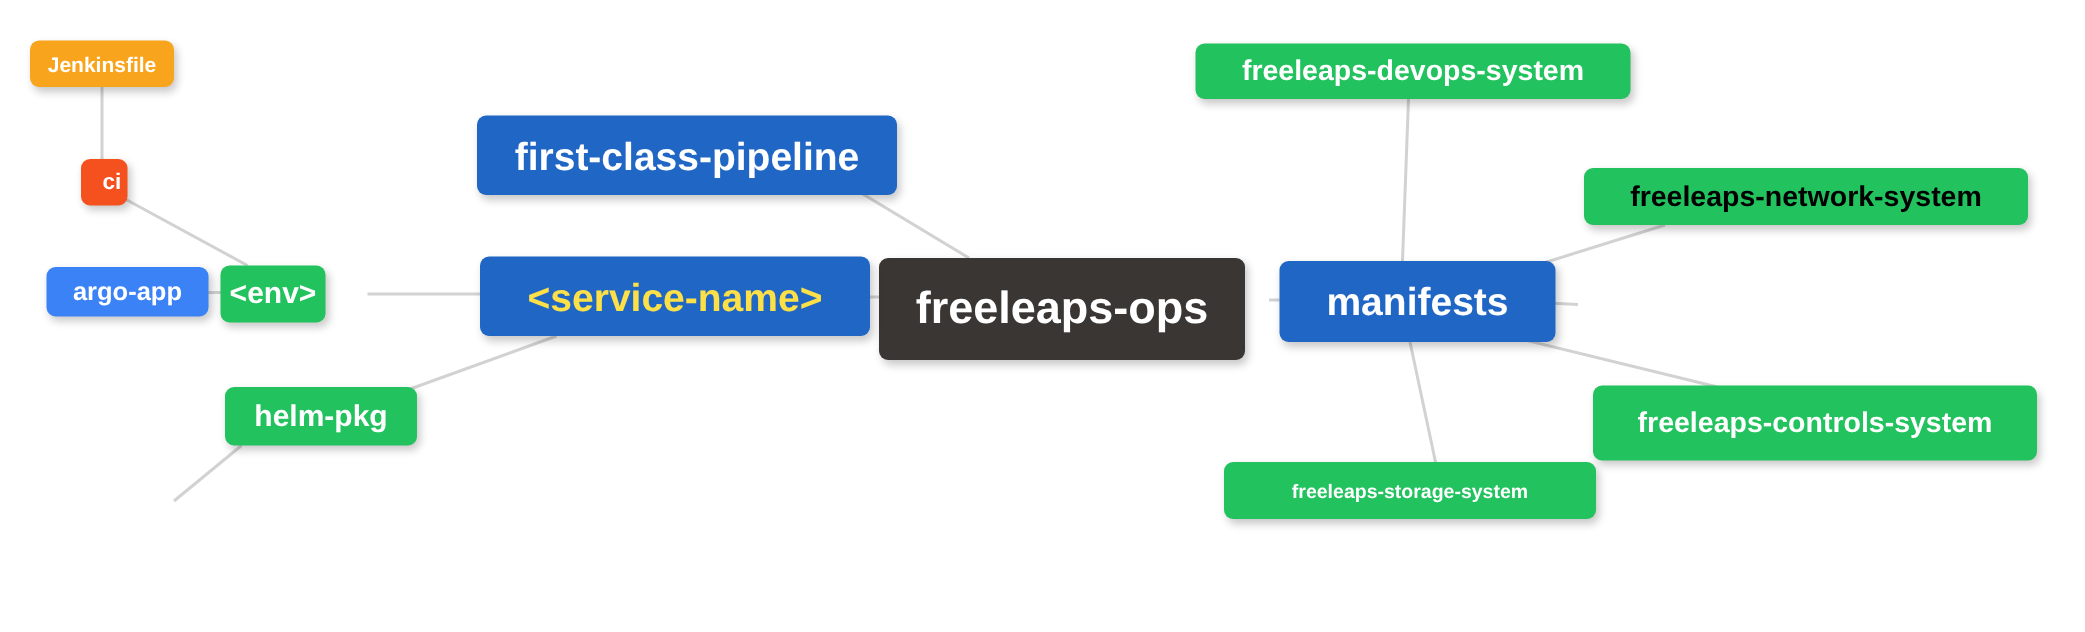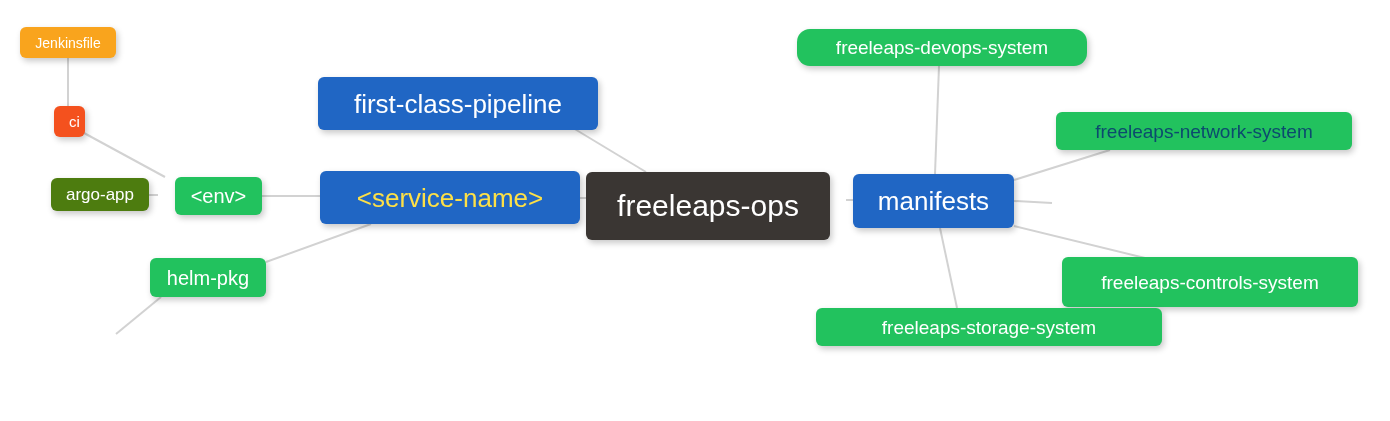--- a/index.html
+++ b/index.html
@@ -30,20 +30,21 @@
     justify-content: center;
     box-sizing: border-box;
     color: #ffffff;
     border-radius: 6px;
     box-shadow: 2px 3px 6px rgba(0,0,0,0.22);
     white-space: nowrap;
     cursor: pointer;
     user-select: none;
     line-height: 1;
     padding: 0 6px;
+    font-weight: bold;
   }
 </style>
 </head>
 <body>
 
 <div id="canvas" style="width: 1390px; height: 421px; background: rgb(255, 255, 255);">
   <svg id="edges" xmlns="http://www.w3.org/2000/svg" viewBox="0 0 1390 421">
       <line x1="68" y1="58" x2="68" y2="106" stroke="#D2D2D2" stroke-width="2"></line>
       <line x1="84" y1="133" x2="165" y2="177" stroke="#D2D2D2" stroke-width="2"></line>
       <line x1="122" y1="195" x2="158" y2="195" stroke="#D2D2D2" stroke-width="2"></line>
@@ -56,23 +57,23 @@
       <line x1="939" y1="66" x2="935" y2="174" stroke="#D2D2D2" stroke-width="2"></line>
       <line x1="1014" y1="180" x2="1110" y2="150" stroke="#D2D2D2" stroke-width="2"></line>
       <line x1="1014" y1="201" x2="1052" y2="203" stroke="#D2D2D2" stroke-width="2"></line>
       <line x1="1014" y1="226" x2="1145" y2="258" stroke="#D2D2D2" stroke-width="2"></line>
       <line x1="940" y1="228" x2="957" y2="308" stroke="#D2D2D2" stroke-width="2"></line>
     </svg>
 
 <div class="node" style="left: 586px; top: 172px; width: 244px; height: 68px; font-size: 30px; background: rgb(58, 54, 51); color: rgb(255, 255, 255);">freeleaps-ops</div>
     <div class="node" style="left: 318px; top: 37px; width: 280px; height: 53px; font-size: 26px; background: rgb(32, 102, 196); color: rgb(255, 255, 255); margin-top: 40px;">first-class-pipeline</div>
     <div class="node" style="left: 320px; top: 171px; width: 260px; height: 53px; font-size: 26px; background: rgb(32, 102, 196); color: #fde047;">&lt;service-name&gt;</div>
-    <div class="node" style="left: 853px; top: 174px; width: 161px; height: 54px; font-size: 26px; background: rgb(32, 102, 196); color: rgb(255, 255, 255);">manifests</div>
-    <div class="node" style="left: 175px; top: 177px; width: 87px; height: 38px; font-size: 20px; background: rgb(34, 194, 94); color: rgb(255, 255, 255);">&lt;env&gt;</div>
-    <div class="node" style="left: 150px; top: 258px; width: 116px; height: 39px; font-size: 20px; background: rgb(34, 194, 94); color: rgb(255, 255, 255);">helm-pkg</div>
+    <div class="node" style="left: 853px; top: 174px; width: 184px; height: 54px; font-size: 26px; background: rgb(32, 102, 196); color: rgb(255, 255, 255);">manifests</div>
+    <div class="node" style="left: 147px; top: 177px; width: 70px; height: 38px; font-size: 20px; background: rgb(34, 194, 94); color: rgb(255, 255, 255);">&lt;env&gt;</div>
+    <div class="node" style="left: 150px; top: 258px; width: 128px; height: 39px; font-size: 20px; background: rgb(34, 194, 94); color: rgb(255, 255, 255);">helm-pkg</div>
     <div class="node" style="left: 54px; top: 106px; width: 31px; height: 31px; font-size: 15px; background: rgb(244, 81, 30); color: rgb(255, 255, 255); padding-left: 16px;">ci</div>
-    <div class="node" style="left: 31px; top: 178px; width: 98px; height: 33px; font-size: 17px; background: #4d7c0f; color: rgb(255, 255, 255); margin-left: 20px;">argo-app</div>
+    <div class="node" style="left: 31px; top: 178px; width: 108px; height: 33px; font-size: 17px; background: #3b82f6; color: rgb(255, 255, 255);">argo-app</div>
     <div class="node" style="left: 20px; top: 27px; width: 96px; height: 31px; font-size: 14px; background: rgb(249, 164, 29); color: rgb(255, 255, 255);">Jenkinsfile</div>
-    <div class="node" style="left: 797px; top: 29px; width: 290px; height: 37px; font-size: 19px; background: rgb(34, 194, 94); color: rgb(255, 255, 255); border-radius: 13px;">freeleaps-devops-system</div>
-    <div class="node" style="left: 1056px; top: 112px; width: 296px; height: 38px; font-size: 19px; background: rgb(34, 194, 94); color: #0c4a6e;">freeleaps-network-system</div>
+    <div class="node" style="left: 797px; top: 29px; width: 290px; height: 37px; font-size: 19px; background: rgb(34, 194, 94); color: rgb(255, 255, 255);">freeleaps-devops-system</div>
+    <div class="node" style="left: 1056px; top: 112px; width: 296px; height: 38px; font-size: 19px; background: rgb(34, 194, 94); color: #000000;">freeleaps-network-system</div>
     <div class="node" style="left: 1062px; top: 257px; width: 296px; height: 50px; font-size: 19px; background: rgb(34, 194, 94); color: rgb(255, 255, 255);">freeleaps-controls-system</div>
-    <div class="node" style="left: 816px; top: 308px; width: 346px; height: 38px; font-size: 19px; background: rgb(34, 194, 94); color: rgb(255, 255, 255);">freeleaps-storage-system</div>
+    <div class="node" style="left: 816px; top: 308px; width: 248px; height: 38px; font-size: 13px; background: rgb(34, 194, 94); color: rgb(255, 255, 255);">freeleaps-storage-system</div>
   </div>
 
 </body></html>

